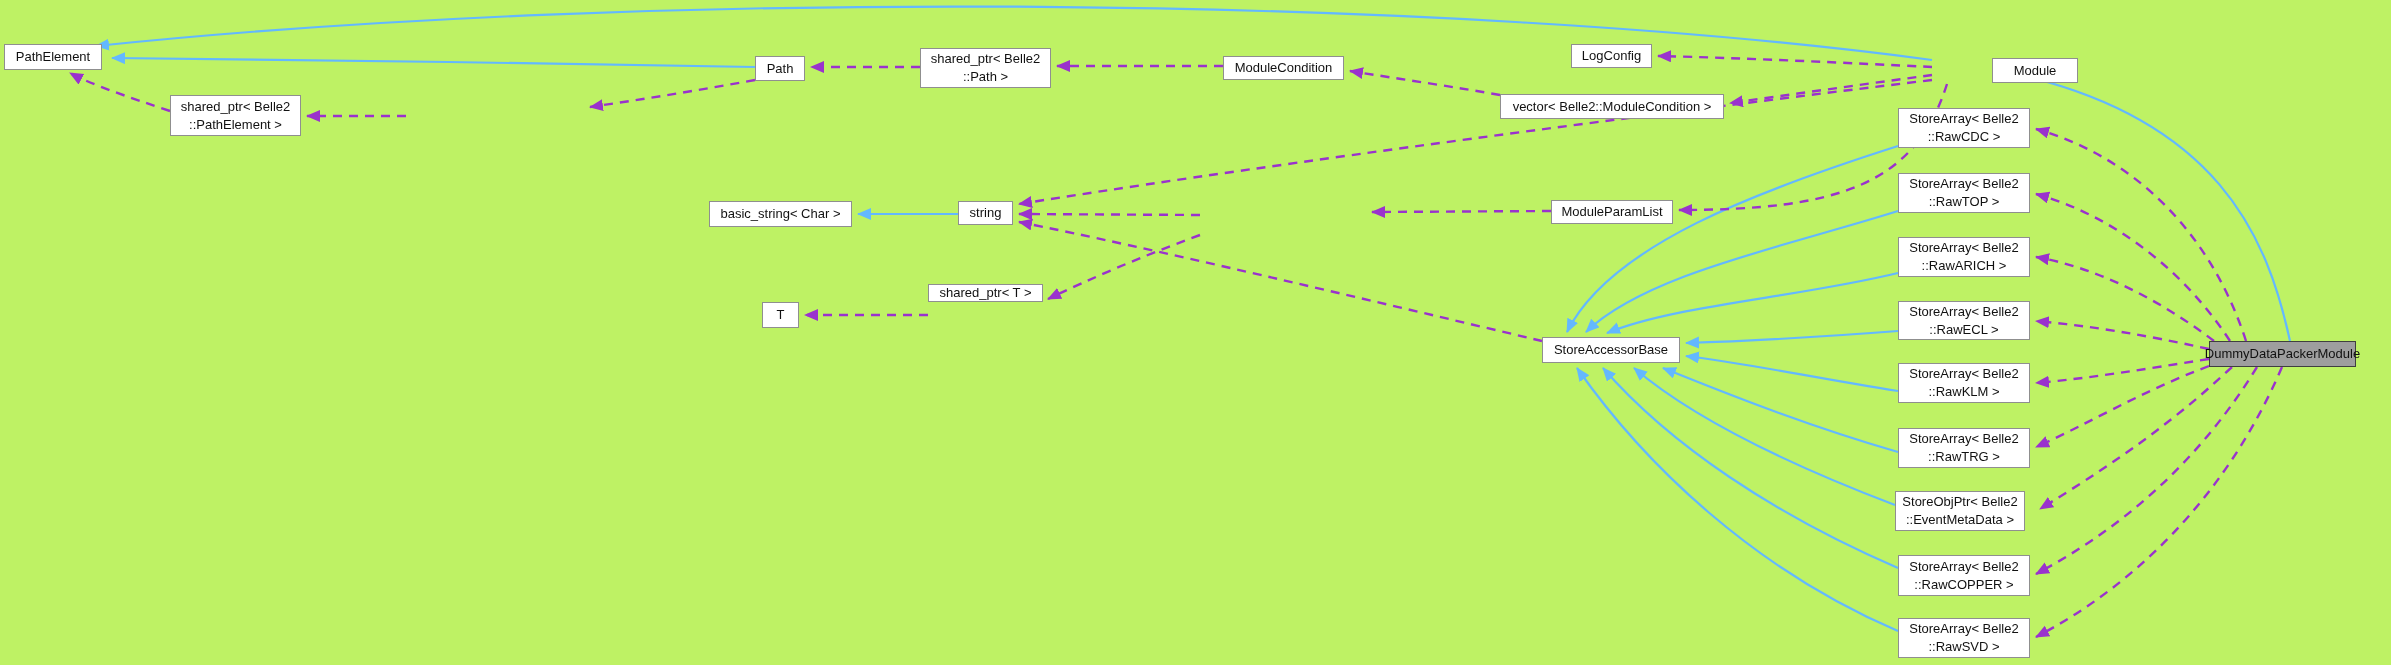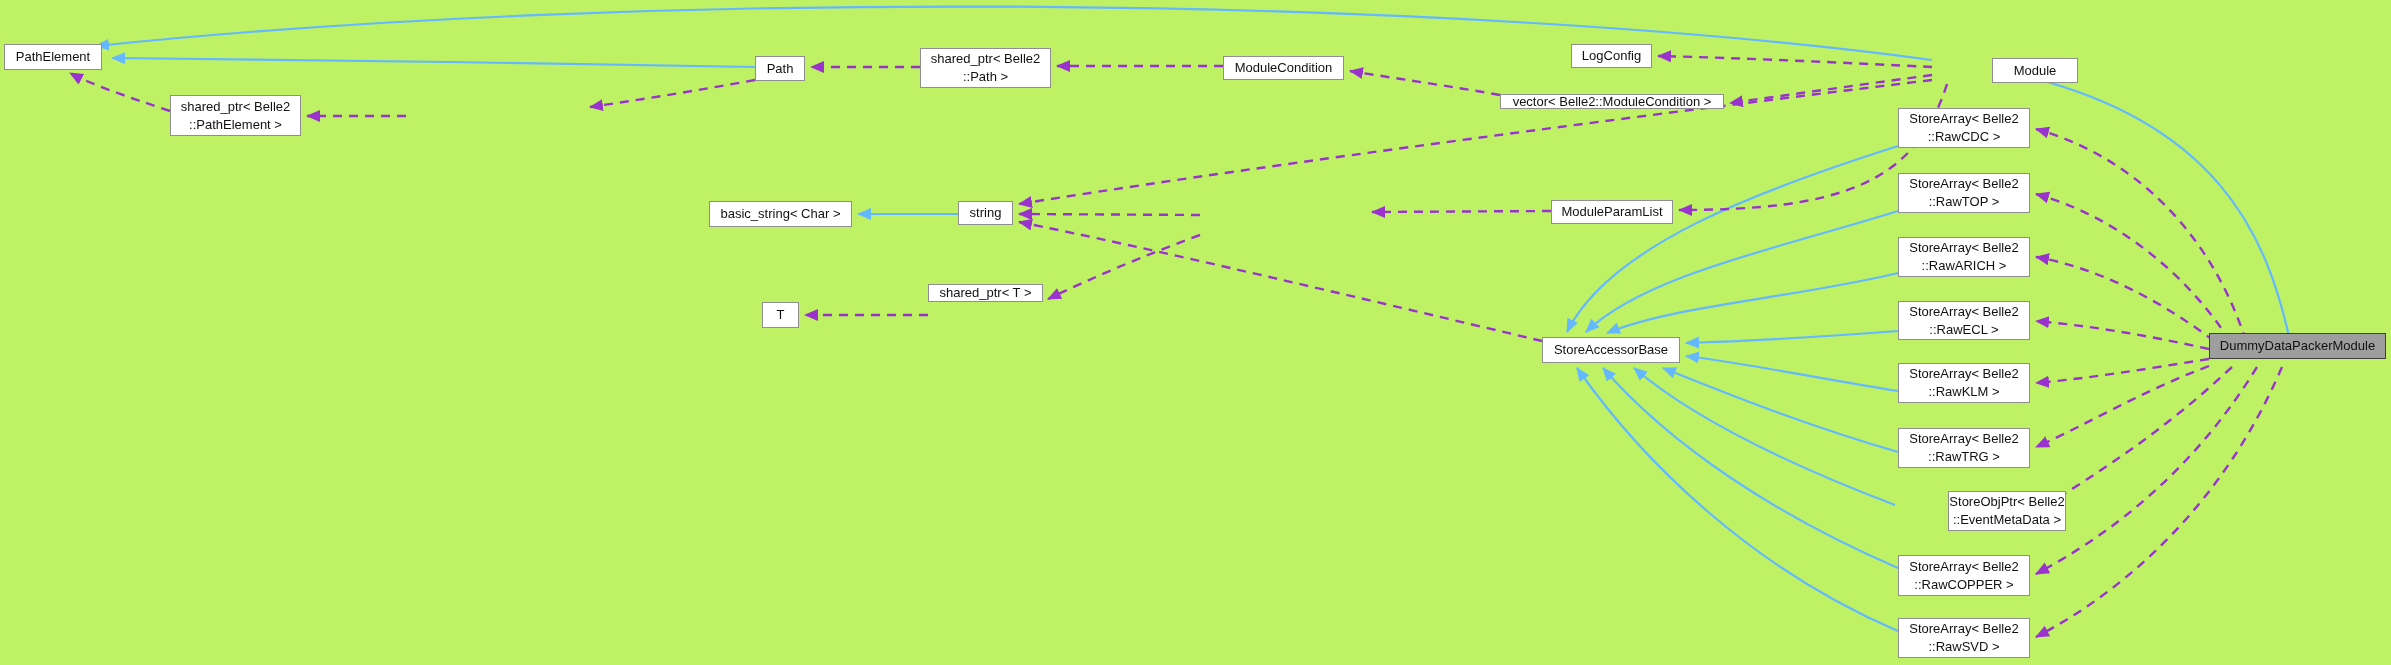--- a/index.html
+++ b/index.html
@@ -87,41 +87,41 @@
   </svg>
 
   <div class="node" style="left:4px;top:44px;width:98px;height:26px">PathElement</div>
   <div class="node" style="left:170px;top:95px;width:131px;height:41px">shared_ptr&lt; Belle2
 ::PathElement &gt;</div>
   <div class="node" style="left:755px;top:56px;width:50px;height:25px">Path</div>
   <div class="node" style="left:920px;top:48px;width:131px;height:40px">shared_ptr&lt; Belle2
 ::Path &gt;</div>
   <div class="node" style="left:1223px;top:56px;width:121px;height:24px">ModuleCondition</div>
   <div class="node" style="left:1571px;top:44px;width:81px;height:24px">LogConfig</div>
-  <div class="node" style="left:1500px;top:94px;width:224px;height:15px">vector&lt; Belle2::ModuleCondition &gt;</div>
+  <div class="node" style="left:1500px;top:94px;width:224px;height:25px">vector&lt; Belle2::ModuleCondition &gt;</div>
   <div class="node" style="left:1992px;top:58px;width:86px;height:25px">Module</div>
   <div class="node" style="left:709px;top:201px;width:143px;height:26px">basic_string&lt; Char &gt;</div>
   <div class="node" style="left:958px;top:201px;width:55px;height:24px">string</div>
   <div class="node" style="left:1551px;top:200px;width:122px;height:24px">ModuleParamList</div>
   <div class="node" style="left:762px;top:302px;width:37px;height:26px">T</div>
   <div class="node" style="left:928px;top:284px;width:115px;height:18px">shared_ptr&lt; T &gt;</div>
   <div class="node" style="left:1542px;top:337px;width:138px;height:26px">StoreAccessorBase</div>
   <div class="node" style="left:1898px;top:108px;width:132px;height:40px">StoreArray&lt; Belle2
 ::RawCDC &gt;</div>
   <div class="node" style="left:1898px;top:173px;width:132px;height:40px">StoreArray&lt; Belle2
 ::RawTOP &gt;</div>
   <div class="node" style="left:1898px;top:237px;width:132px;height:40px">StoreArray&lt; Belle2
 ::RawARICH &gt;</div>
   <div class="node" style="left:1898px;top:301px;width:132px;height:39px">StoreArray&lt; Belle2
 ::RawECL &gt;</div>
   <div class="node" style="left:1898px;top:363px;width:132px;height:40px">StoreArray&lt; Belle2
 ::RawKLM &gt;</div>
   <div class="node" style="left:1898px;top:428px;width:132px;height:40px">StoreArray&lt; Belle2
 ::RawTRG &gt;</div>
-  <div class="node" style="left:1948px;top:491px;width:118px;height:40px">StoreObjPtr&lt; Belle2
+  <div class="node" style="left:1895px;top:491px;width:130px;height:40px">StoreObjPtr&lt; Belle2
 ::EventMetaData &gt;</div>
   <div class="node" style="left:1898px;top:555px;width:132px;height:41px">StoreArray&lt; Belle2
 ::RawCOPPER &gt;</div>
   <div class="node" style="left:1898px;top:618px;width:132px;height:40px">StoreArray&lt; Belle2
 ::RawSVD &gt;</div>
-  <div class="node highlight" style="left:2209px;top:333px;width:177px;height:26px">DummyDataPackerModule</div>
+  <div class="node highlight" style="left:2209px;top:341px;width:147px;height:26px">DummyDataPackerModule</div>
 
 </div>
 
 </body></html>

